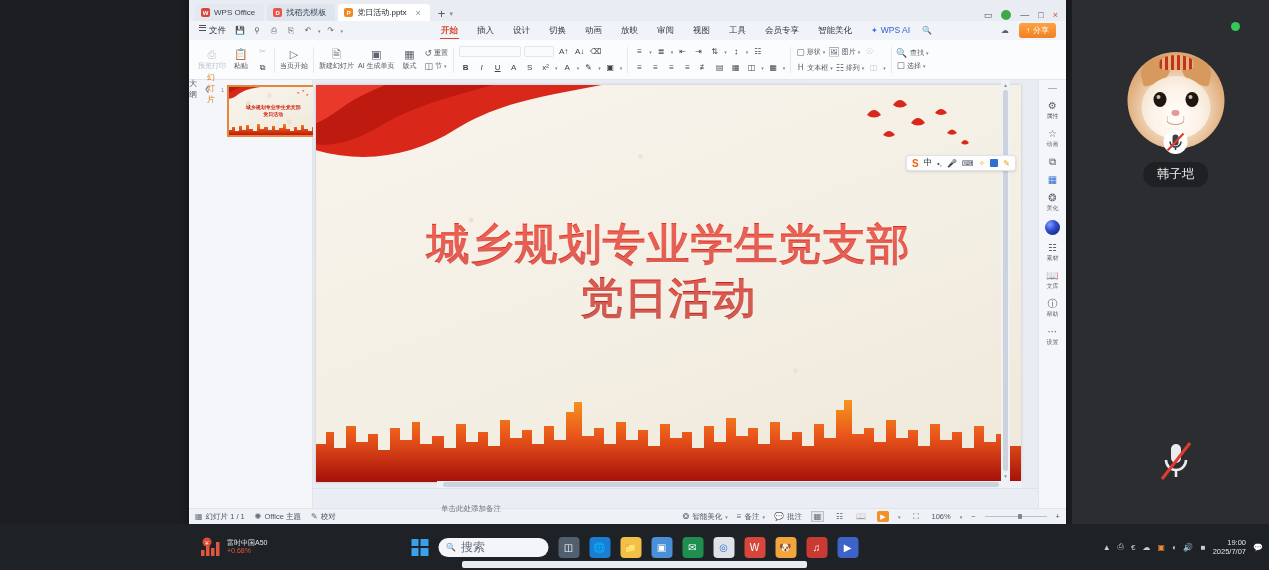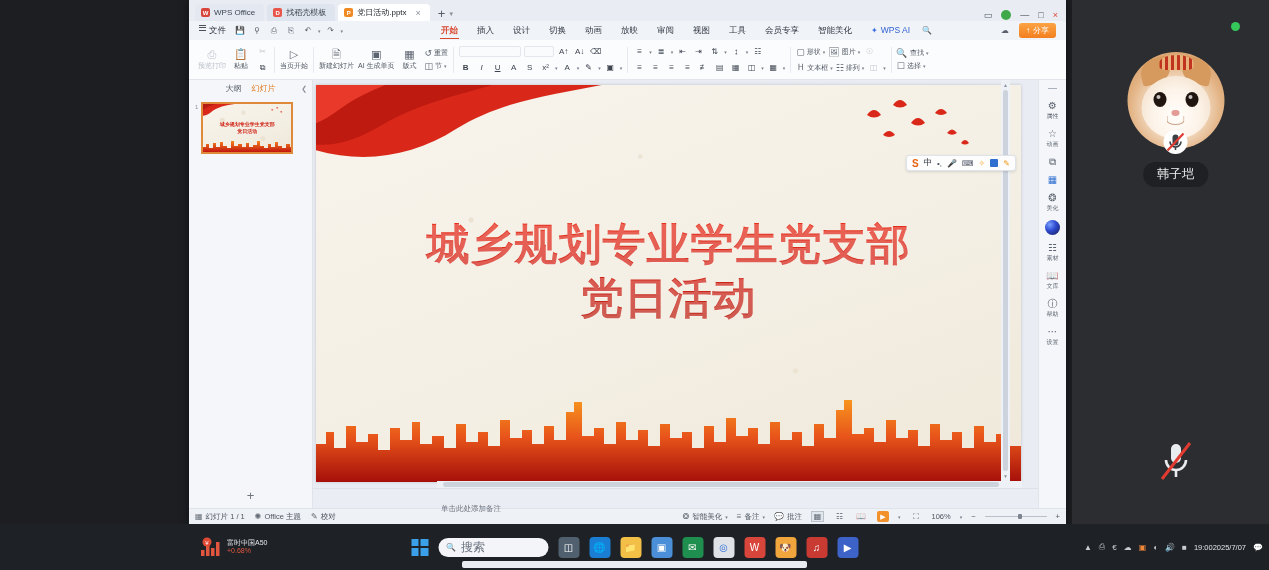--- a/index.html
+++ b/index.html
@@ -82,21 +82,21 @@
   .sbtn { display: flex; align-items: center; gap: 2px; font-size: 7px; color: #4d545e; white-space: nowrap; }
   .sbtn .gi { font-size: 9px; color: #5d646f; }
   .fbtn { width: 13px; height: 13px; display: flex; align-items: center; justify-content: center; font-size: 8px; color: #3c434d; }
   .fbtn.dim { color: #c3c8d0; }
   .caret { font-size: 5px; color: #7b8290; }
 
   
   .wbody { flex: 1; display: flex; min-height: 0; background: #eef1f6; }
 
   
-  .leftpane { width: 124px; background: #f4f6fa; border-right: 1px solid #e0e4ea; display: flex; flex-direction: column; flex: none; }
+  .leftpane { width: 124px; background: #f4f6fa; border-right: 1px solid #e0e4ea; display: flex; flex-direction: row; flex: none; }
   .lp-tabs { height: 17px; display: flex; align-items: center; justify-content: center; gap: 10px; font-size: 8px; color: #5a616c; position: relative; }
   .lp-tabs .on { color: #e07b20; }
   .lp-collapse { position: absolute; right: 5px; font-size: 7px; color: #8d949e; }
   .thumbwrap { padding: 5px 6px; display: flex; gap: 3px; }
   .thumb-no { font-size: 6px; color: #8d949e; padding-top: 2px; }
   .thumb { width: 92px; height: 52px; border: 2px solid #e0893a; position: relative; overflow: hidden; background: #f7f3ec; }
   .lp-add { margin-top: auto; height: 26px; display: flex; align-items: center; justify-content: center; font-size: 13px; color: #6e757f; }
 
   
   .canvaspane { flex: 1; display: flex; flex-direction: column; min-width: 0; position: relative; background: #e9edf3; }
@@ -212,21 +212,21 @@
   .win-logo i { background: #3aa0ea; display: block; }
   .tb-search {
     width: 110px; height: 19px; background: #f3f5f8; border-radius: 10px;
     display: flex; align-items: center; gap: 5px; padding: 0 8px;
   }
   .tb-search .gi { font-size: 8px; color: #5a6270; }
   .tb-search .ph { font-size: 12px; color: #6a727e; }
   .tb-app { width: 21px; height: 21px; border-radius: 4px; display:flex; align-items:center; justify-content:center; font-size: 10px; color:#fff; }
   .tb-right { position: absolute; right: 6px; display: flex; align-items: center; gap: 7px; }
   .tb-right .gi { font-size: 8px; color: #c8cdd4; }
-  .tb-clock { display: flex; flex-direction: row; align-items: flex-end; line-height: 1.2; }
+  .tb-clock { display: flex; flex-direction: column; align-items: flex-end; line-height: 1.2; }
   .tb-clock span { font-size: 7.5px; color: #dfe3e8; }
   #desk-strip { position: absolute; left: 462px; bottom: 2px; width: 345px; height: 7px; background: #e9ecf1; border-radius: 2px; }
 </style>
 </head>
 <body>
 
 <div id="root">
 
   <div id="wps-window">
 

